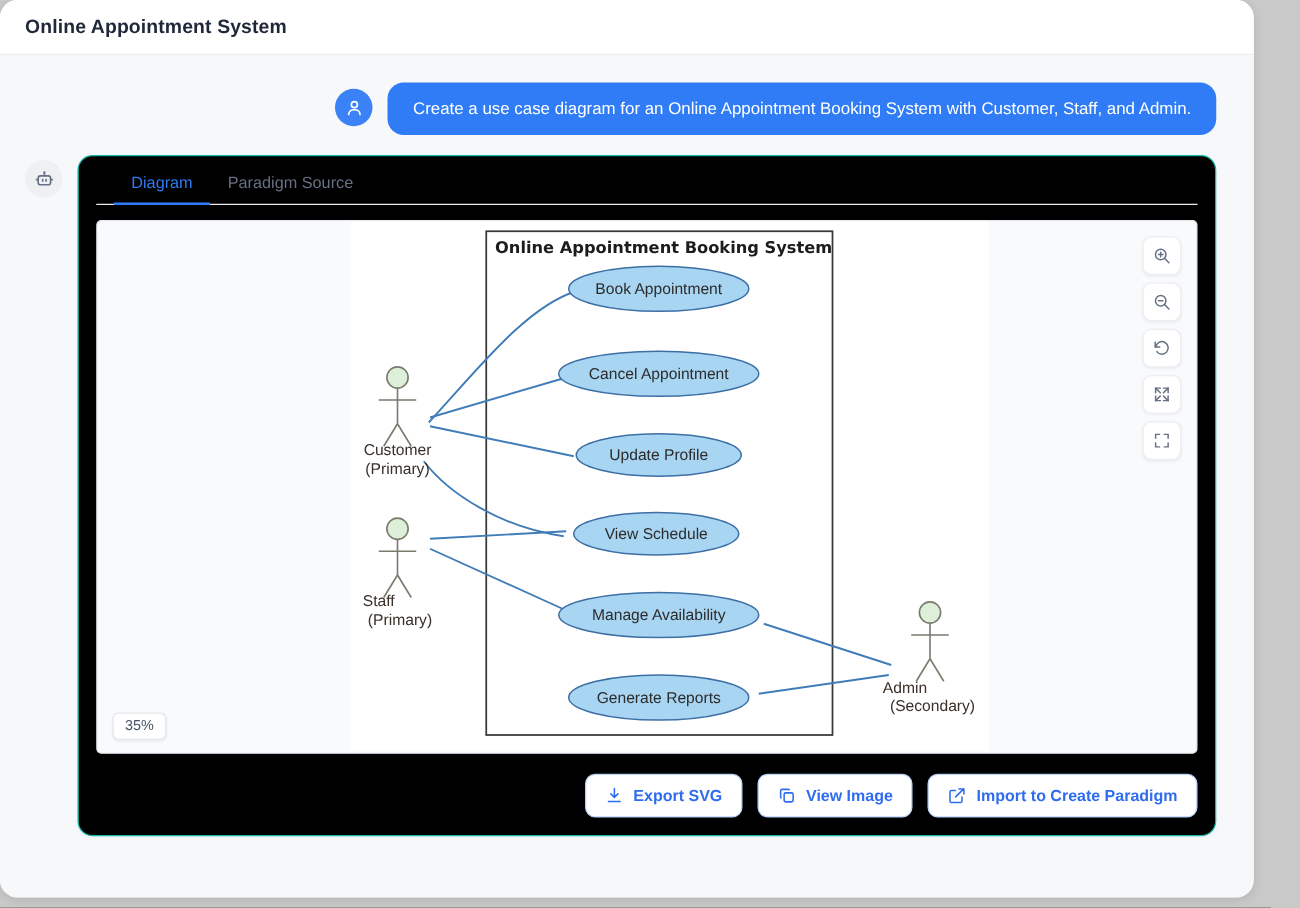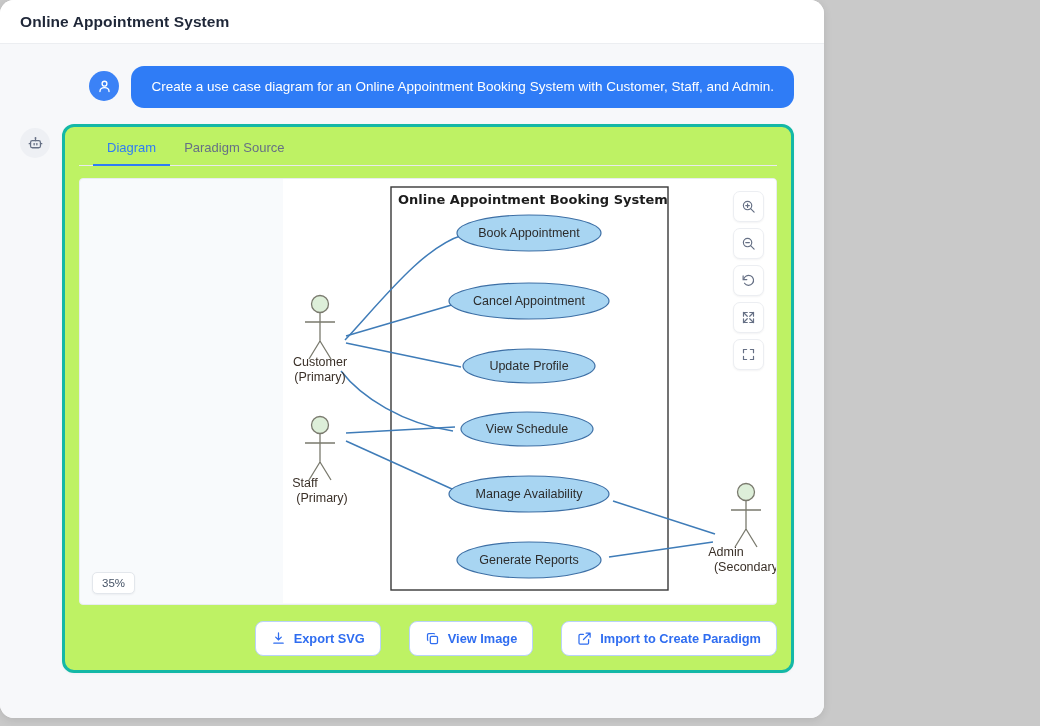--- a/index.html
+++ b/index.html
@@ -7,21 +7,21 @@
     padding: 0;
     background: #c9c9c9;
     width: 1040px;
     height: 726px;
     overflow: hidden;
     font-family: "Liberation Sans", sans-serif;
   }
   .app-window {
     position: absolute;
     left: 0; top: 0;
-    width: 824px;
+    width: 1003px;
     height: 718px;
     background: #ffffff;
     border-radius: 14px;
     overflow: hidden;
     box-shadow: 0 2px 8px rgba(0,0,0,0.10);
   }
   
   .app-header {
     height: 44px;
     background: #ffffff;
@@ -80,22 +80,22 @@
     width: 30px; height: 30px;
     border-radius: 50%;
     background: #eef0f4;
     display: flex; align-items: center; justify-content: center;
     margin-right: 12px;
     margin-top: 4px;
     flex: none;
   }
   .bot-card {
     flex: 1;
-    background: #bef264;
-    border: 3px solid #14b8a6;
+    background: #000000;
+    border: 1px solid #14b8a6;
     border-radius: 12px;
     box-shadow: 0 1px 3px rgba(16,24,40,0.04);
     padding: 0 0 14px 0;
   }
   
   .tabs {
     display: flex;
     border-bottom: 1px solid #e8eaee;
     padding: 0 0 0 14px;
     margin: 0 14px;
@@ -157,21 +157,21 @@
     border: 1px solid #eceef2;
     border-radius: 7px;
     display: flex; align-items: center; justify-content: center;
     box-shadow: 0 1px 2px rgba(16,24,40,0.05);
     cursor: pointer;
   }
   
   .actions {
     display: flex;
     justify-content: flex-end;
-    gap: 28px;
+    gap: 12px;
     padding: 16px 14px 0 0;
   }
   .abtn {
     display: flex;
     align-items: center;
     gap: 8px;
     border: 1px solid #b9d2fb;
     background: #ffffff;
     color: #2f6df0;
     font-size: 12.8px;

